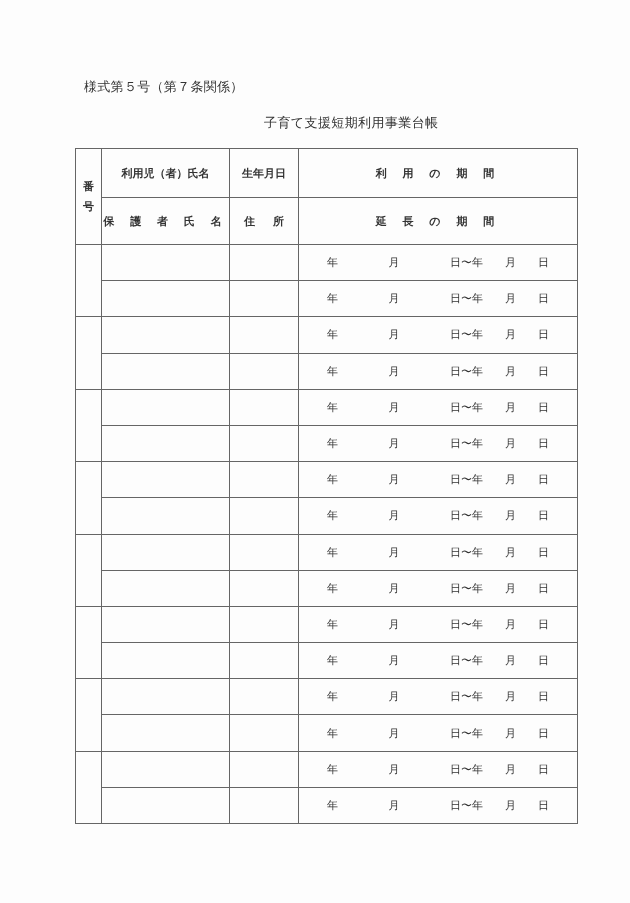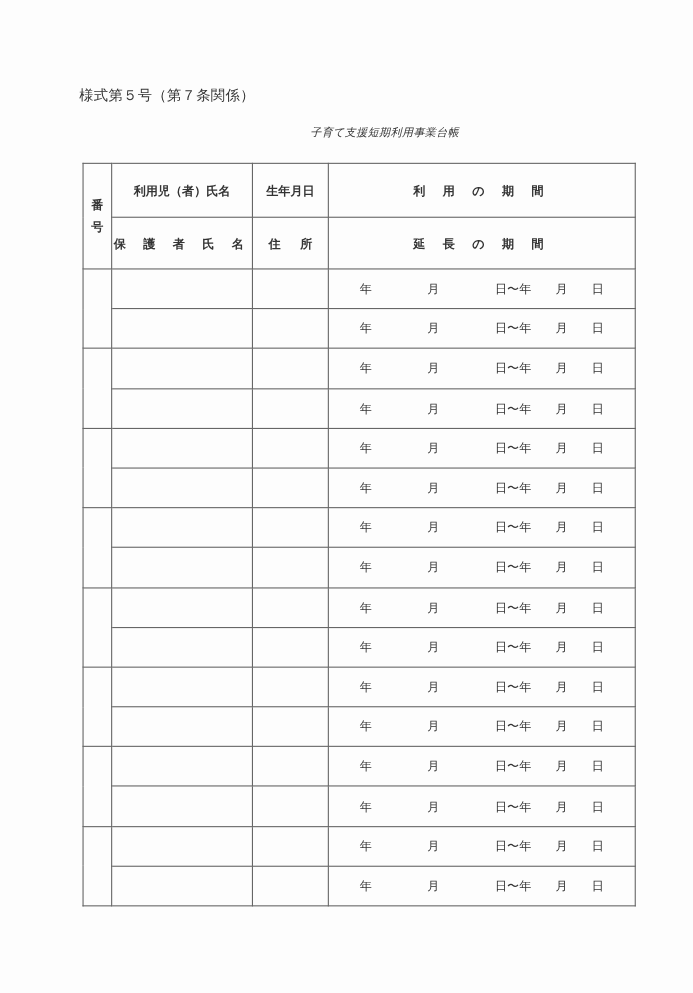--- a/index.html
+++ b/index.html
@@ -1,21 +1,21 @@
 <!DOCTYPE html>
 <html><head>
 <meta charset="utf-8">
 <style>
   html, body { margin:0; padding:0; }
   body {
     width:630px; height:903px; background:#fdfdfd; position:relative; overflow:hidden;
     font-family: "DejaVu Serif", "Liberation Serif", serif; color:#333;
   }
-  .form-no { position:absolute; left:72px; top:78px; font-size:13px; letter-spacing:0.3px; }
-  .doc-title { position:absolute; left:282px; top:114px; font-size:10px; letter-spacing:0.4px;font-style:italic; }
+  .form-no { position:absolute; left:84px; top:78px; font-size:13px; letter-spacing:0.3px; }
+  .doc-title { position:absolute; left:264px; top:114px; font-size:13px; letter-spacing:0.4px; }
   table.ledger {
     position:absolute; left:75px; top:148px; width:503px;
     border-collapse:collapse; table-layout:fixed; font-size:11px;
   }
   table.ledger td {
     border:1px solid #666; padding:0; text-align:center; vertical-align:middle;
   }
   table.ledger tr.h1 td { height:48px;font-weight:bold; }
   table.ledger tr.h2 td { height:46px;font-weight:bold; }
   table.ledger tr.b td { height:35.2px; }

